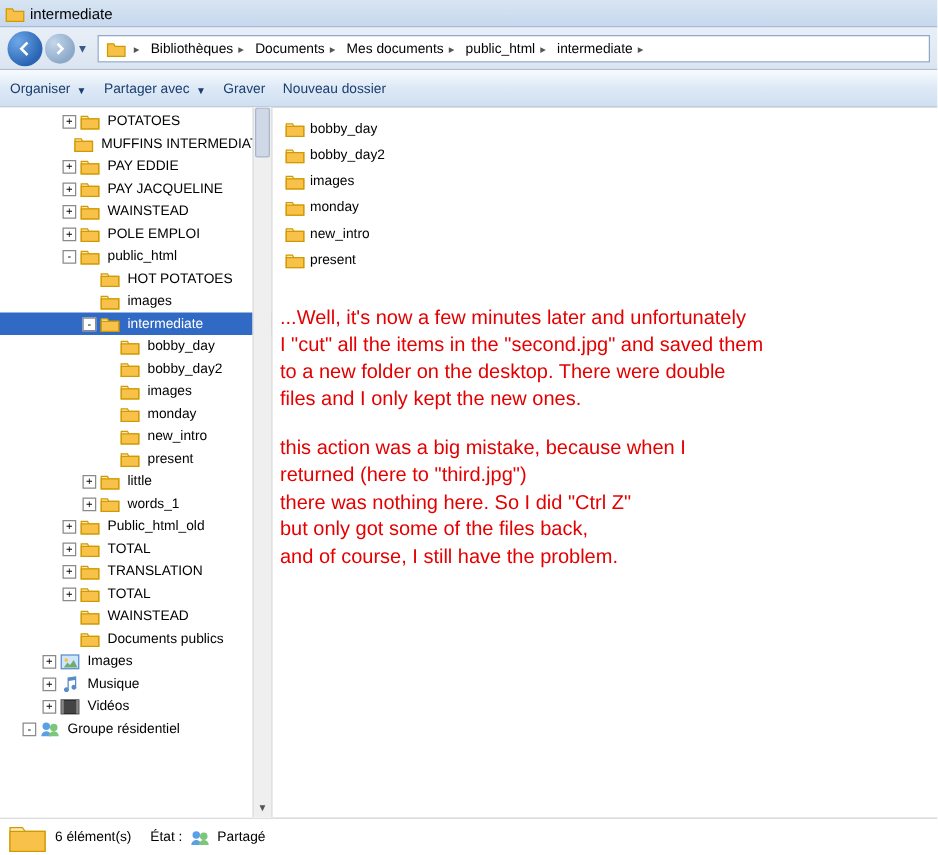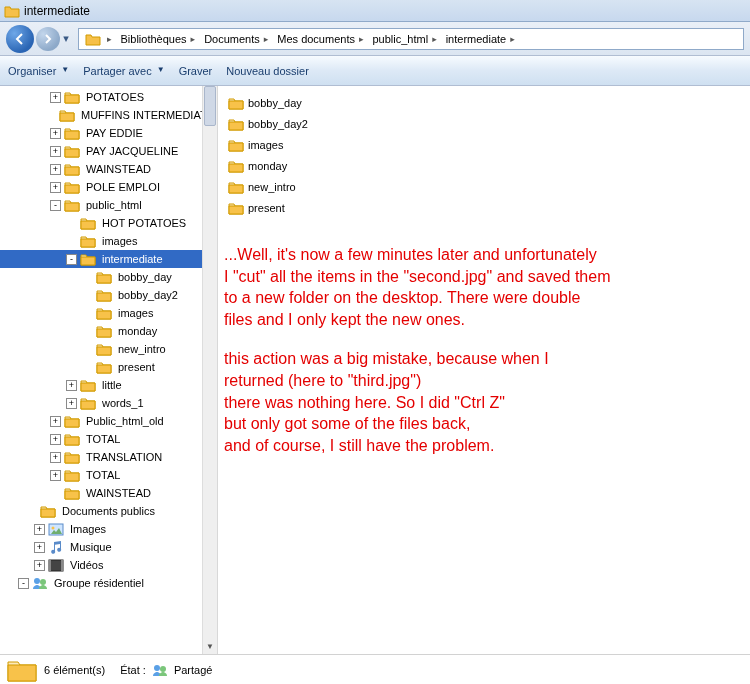--- a/index.html
+++ b/index.html
@@ -16,21 +16,21 @@
   .navbtn { width: 28px; height: 28px; border-radius: 50%; background: radial-gradient(circle at 30% 30%, #6ea7e8 0%, #2a65b4 70%); display: flex; align-items: center; justify-content: center; color: #fff; cursor: pointer; }
   .navbtn.fwd { width: 24px; height: 24px; background: radial-gradient(circle at 30% 30%, #c3d6ec 0%, #8da9c9 70%); margin-left: 2px; }
   .navdrop { width: 12px; height: 26px; display: flex; align-items: center; justify-content: center; color: #3a5a85; margin-right: 6px; }
   .crumbs { flex: 1; height: 22px; background: #fff; border: 1px solid #8fa9c9; display: flex; align-items: center; overflow: hidden; }
   .crumb { display: flex; align-items: center; padding: 0 3px 0 6px; height: 100%; cursor: pointer; white-space: nowrap; }
   .crumb .chev { margin-left: 4px; color: #555; font-size: 9px; }
   .crumb .foic { width:16px; height:14px; margin-right:2px; }
 
   
   .cmdbar { height: 30px; background: linear-gradient(#f7fbff, #dde9f6 50%, #cfe0f1); display: flex; align-items: center; padding: 0 8px; gap: 14px; border-bottom: 1px solid #b0bdd2; }
-  .cmditem { display: flex; align-items: flex-start; color: #1a3e6e; cursor: pointer; }
+  .cmditem { display: flex; align-items: flex-end; color: #1a3e6e; cursor: pointer; }
   .cmditem .dd { margin-left: 5px; font-size: 8px; }
 
   
   .main { display: flex; height: calc(684px - 22px - 34px - 30px - 30px); }
   .tree { width: 218px; border-right: 1px solid #d8d8d8; overflow-y: auto; overflow-x: hidden; padding-top: 2px; background:#fff; position:relative; }
   .scroll { width:15px; position:absolute; right:0; top:0; bottom:0; background:#efefef; border-left:1px solid #ddd; }
   .scroll .thumb { position:absolute; left:1px; right:1px; top:0; height:40px; background:#cfd8e6; border:1px solid #a9b6cb; border-radius:2px; }
   .scroll .arr { position:absolute; left:0; right:0; height:15px; display:flex; align-items:center; justify-content:center; font-size:8px; color:#555; }
   .scroll .arr.up { top:0 } .scroll .arr.dn { bottom:0 }
 
@@ -362,21 +362,21 @@
       <div class="node" style="padding-left: 50px;">
         <span class="noexp"></span>
         <span class="ic fld">
           <svg width="16" height="14">
             <path d="M1 3h5l1 2h8v8H1z" fill="#fceabb" stroke="#d19a00"></path>
             <path d="M1 5h14v8H1z" fill="#f8c24a" stroke="#d19a00"></path>
           </svg>
         </span>
         <span class="lbl">WAINSTEAD</span>
       </div>
-      <div class="node" style="padding-left: 26px;">
+      <div class="node" style="padding-left: 50px;">
         <span class="noexp"></span>
         <span class="ic fld">
           <svg width="16" height="14">
             <path d="M1 3h5l1 2h8v8H1z" fill="#fceabb" stroke="#d19a00"></path>
             <path d="M1 5h14v8H1z" fill="#f8c24a" stroke="#d19a00"></path>
           </svg>
         </span>
         <span class="lbl">Documents publics</span>
       </div>
       <div class="node" style="padding-left: 34px;">

